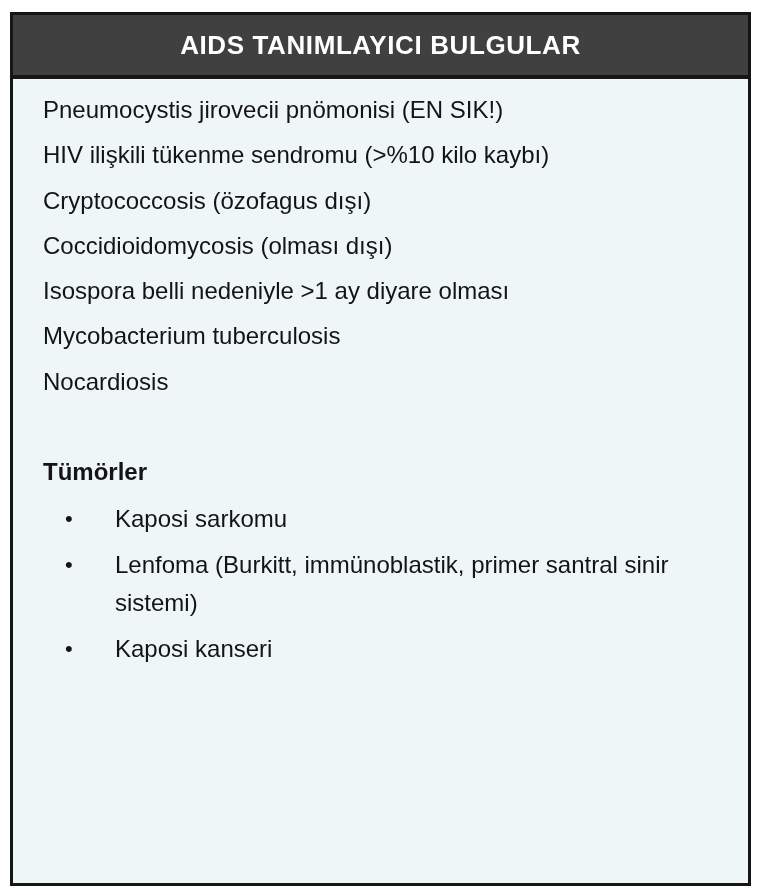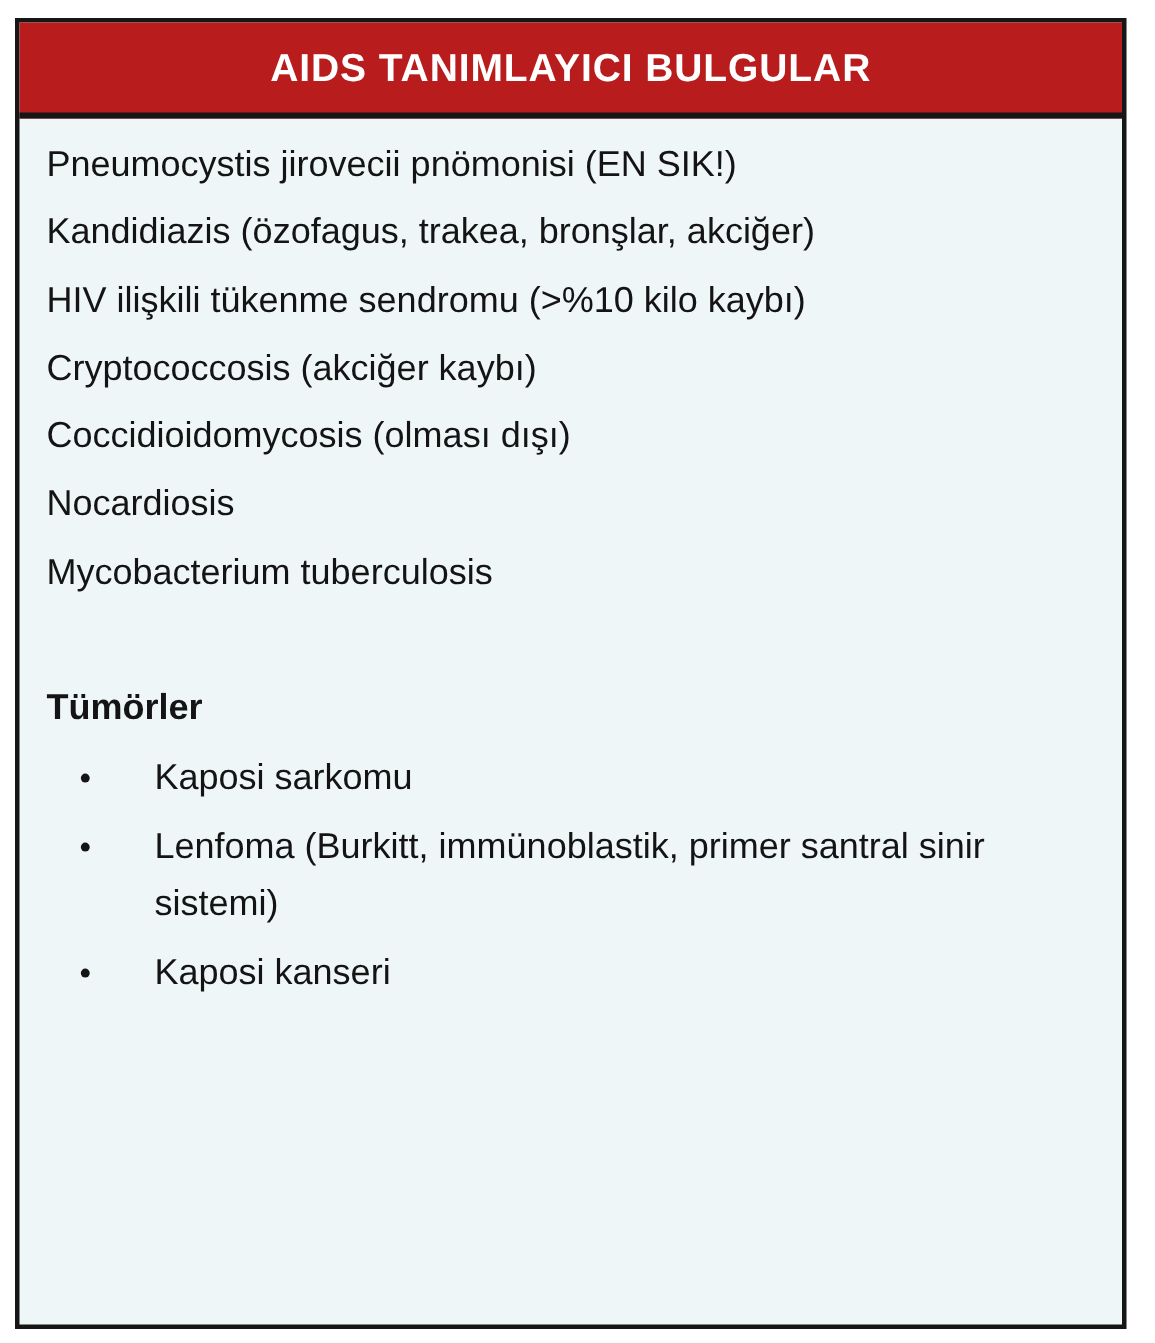--- a/index.html
+++ b/index.html
@@ -75,58 +75,58 @@
   }
   ul.tumor-list .li-text {
     line-height: 38px;
     max-width: 580px;
   }
 </style>
 </head>
 <body>
 
 <div class="table-card" style="border-color: rgb(22, 22, 22); background: rgb(239, 246, 247);">
-  <div class="table-header" style="background: #b91c1c; border-bottom-color: rgb(22, 22, 22);">
+  <div class="table-header" style="background: #404040; border-bottom-color: rgb(22, 22, 22);">
     <span class="title" style="color: rgb(255, 255, 255);">AIDS TANIMLAYICI BULGULAR</span>
   </div>
-  <div class="table-body" style="color: rgb(20, 20, 20);">
+  <div class="table-body" style="color: rgb(20, 20, 20); margin-left: 12px;">
 
     <ul class="condition-list">
 
         <li>
           <span>Pneumocystis jirovecii pnömonisi (EN SIK!)</span>
         </li>
 
-        <li>
-          <span>Kandidiazis (özofagus, trakea, bronşlar, akciğer)</span>
-        </li>
 
         <li>
           <span>HIV ilişkili tükenme sendromu (&gt;%10 kilo kaybı)</span>
         </li>
 
 
         <li>
-          <span>Cryptococcosis (akciğer kaybı)</span>
+          <span>Cryptococcosis (özofagus dışı)</span>
         </li>
 
         <li>
           <span>Coccidioidomycosis (olması dışı)</span>
         </li>
 
 
 
+        <li>
+          <span>Isospora belli nedeniyle &gt;1 ay diyare olması</span>
+        </li>
 
 
         <li>
-          <span>Nocardiosis</span>
+          <span>Mycobacterium tuberculosis</span>
         </li>
 
         <li>
-          <span>Mycobacterium tuberculosis</span>
+          <span>Nocardiosis</span>
         </li>
       </ul>
 
     <div class="section-spacer"></div>
 
     <div class="tumors-heading">Tümörler</div>
 
     <ul class="tumor-list">
 
         <li>

